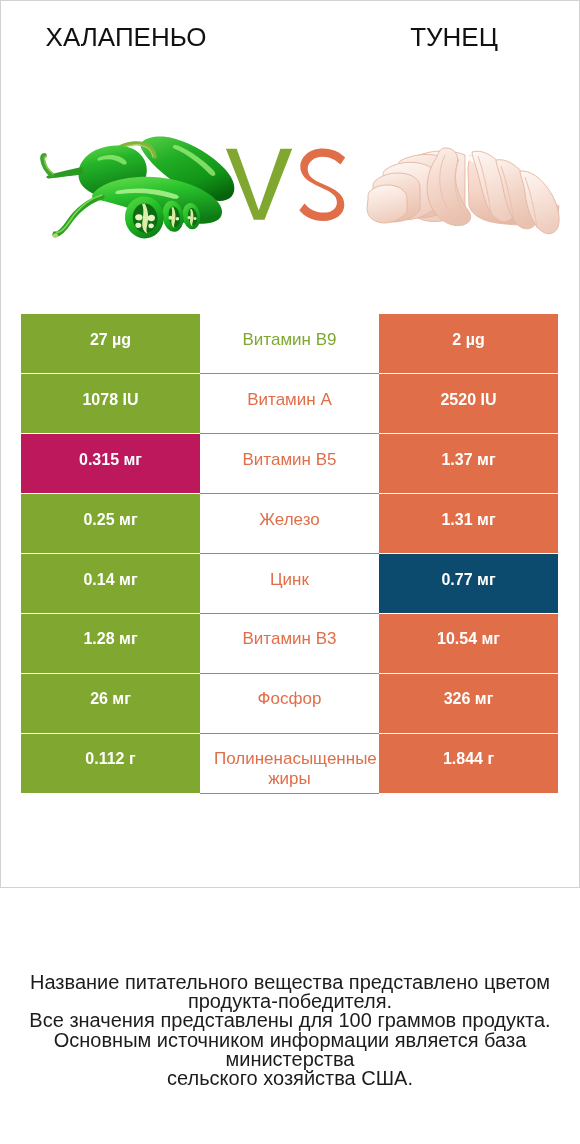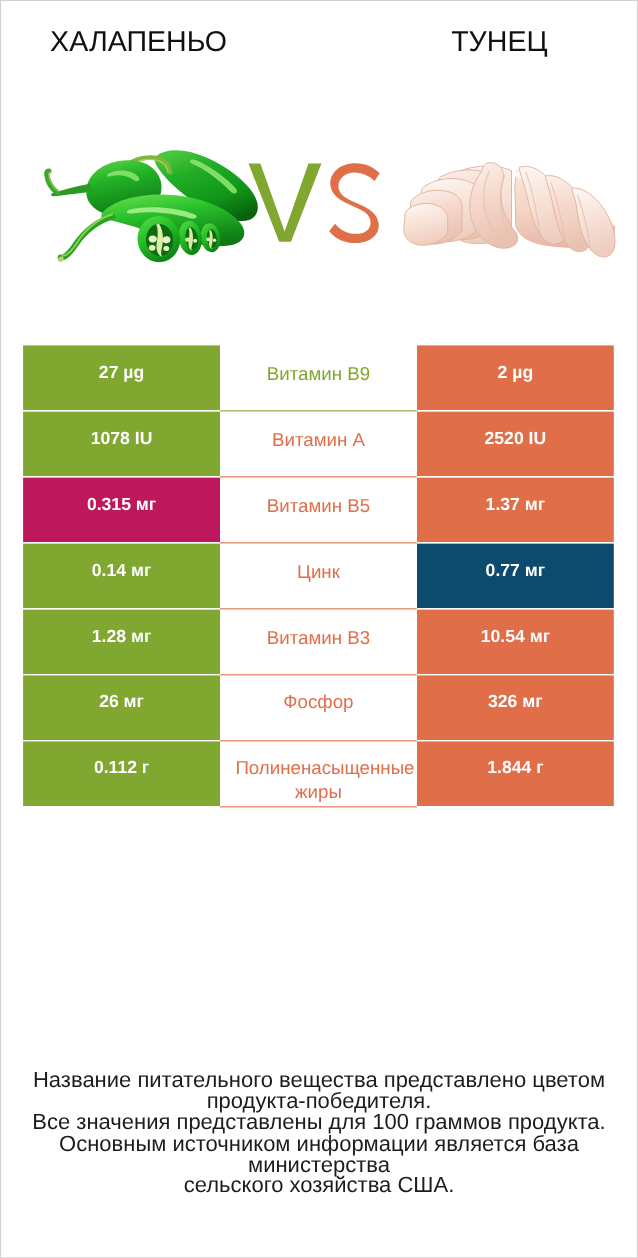--- a/index.html
+++ b/index.html
@@ -1,18 +1,18 @@
 <!DOCTYPE html>
 <html><head>
 <meta charset="utf-8">
 <title>nutrition-comparison</title>
 <style>
   html,body{margin:0;padding:0;}
   body{width:580px;height:1144px;background:#ffffff;font-family:"Liberation Sans",sans-serif;overflow:hidden;-webkit-font-smoothing:antialiased;}
-  .page{position:relative;width:580px;height:1144px;background:#fff;box-sizing:border-box;box-shadow:inset 0 0 0 1px #d2d2d2;}
+  .page{position:relative;width:580px;height:888px;background:#fff;box-sizing:border-box;box-shadow:inset 0 0 0 1px #d2d2d2;}
 
   
   .product-title{position:absolute;top:21.5px;font-size:26px;line-height:30px;color:#111111;white-space:nowrap;}
   #title-left{left:0;width:252px;text-align:center;}
   #title-right{left:328px;width:252px;text-align:center;}
 
   
   .hero{position:absolute;left:0;top:0;width:580px;height:300px;}
   .hero-svg{position:absolute;left:0;top:0;}
 
@@ -163,20 +163,25 @@
           <td class="val left" style="background: rgb(128, 167, 48);">1078 IU</td>
           <td class="name" style="color: rgb(224, 110, 73); border-bottom: 1px solid rgb(224, 110, 73);">Витамин A</td>
           <td class="val right" style="background: rgb(224, 110, 73);">2520 IU</td>
         </tr>
         <tr>
           <td class="val left" style="background: #be185d;">0.315 мг</td>
           <td class="name" style="color: rgb(224, 110, 73); border-bottom: 1px solid rgb(224, 110, 73);">Витамин B5</td>
           <td class="val right" style="background: rgb(224, 110, 73);">1.37 мг</td>
         </tr>
         <tr>
+          <td class="val left" style="background: rgb(128, 167, 48);">0.25 мг</td>
+          <td class="name" style="color: rgb(224, 110, 73); border-bottom: 1px solid rgb(224, 110, 73);">Железо</td>
+          <td class="val right" style="background: rgb(224, 110, 73);">1.31 мг</td>
+        </tr>
+        <tr>
           <td class="val left" style="background: rgb(128, 167, 48);">0.14 мг</td>
           <td class="name" style="color: rgb(224, 110, 73); border-bottom: 1px solid rgb(224, 110, 73);">Цинк</td>
           <td class="val right" style="background: #0c4a6e;">0.77 мг</td>
         </tr>
         <tr>
           <td class="val left" style="background: rgb(128, 167, 48);">1.28 мг</td>
           <td class="name" style="color: rgb(224, 110, 73); border-bottom: 1px solid rgb(224, 110, 73);">Витамин B3</td>
           <td class="val right" style="background: rgb(224, 110, 73);">10.54 мг</td>
         </tr>
         <tr>

